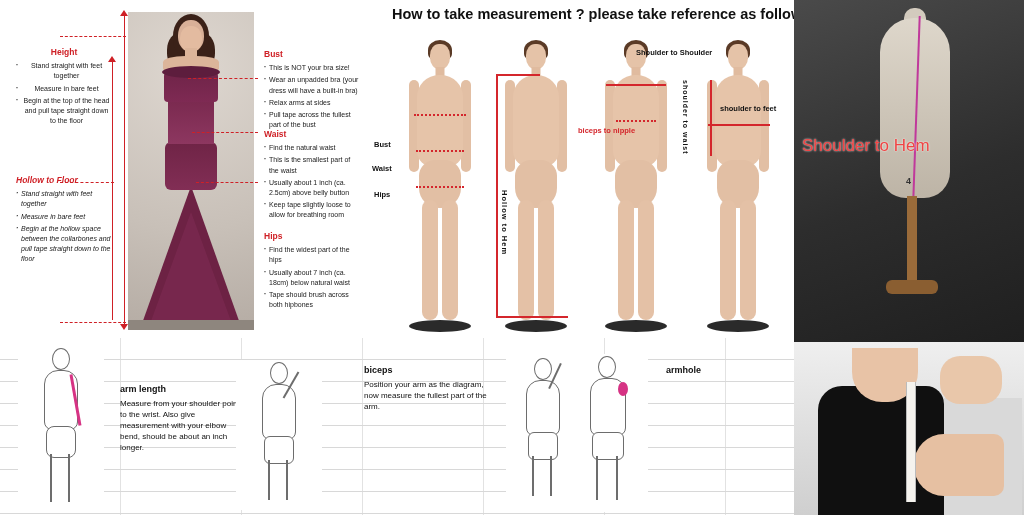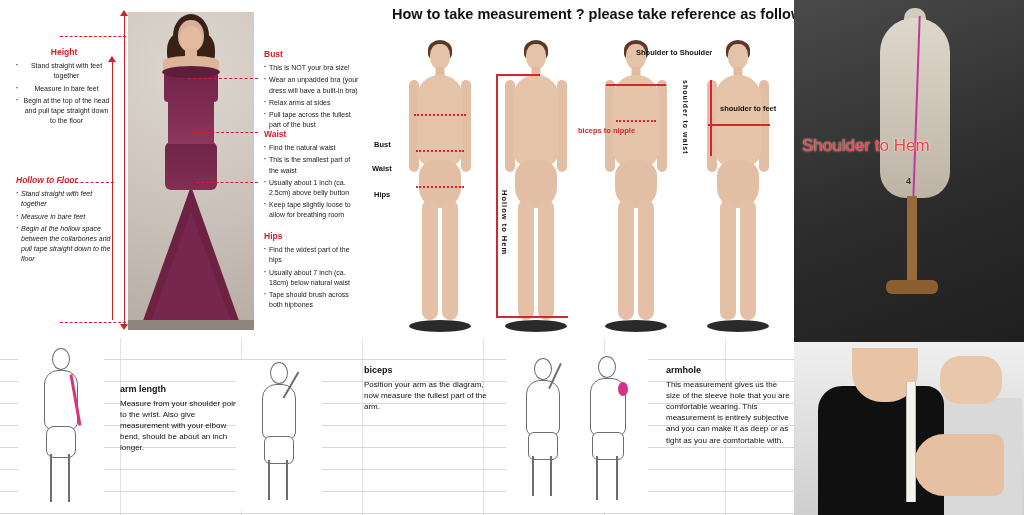--- a/index.html
+++ b/index.html
@@ -565,21 +565,20 @@
       <div class="sk-head" style="left:30px; top:2px; width:16px; height:20px;"></div>
       <div class="sk-body" style="left:22px; top:24px; width:34px; height:56px; border-radius:14px 14px 8px 8px;"></div>
       <div class="sk-accent" style="left:50px; top:28px; width:10px; height:14px; border-radius:50%; background:#d63384;"></div>
       <div class="sk-body" style="left:24px; top:78px; width:30px; height:26px; border-radius:6px;"></div>
       <div class="sk-line" style="left:28px; top:102px; width:2px; height:44px;"></div>
       <div class="sk-line" style="left:48px; top:102px; width:2px; height:44px;"></div>
     </div>
 
     <div class="note" style="left:666px; top:26px; width:124px;">
       <span class="h">armhole</span>
-      <span>This measurement gives us the size of the sleeve hole that you are comfortable wearing. This measurement is entirely subjective and you can make it as deep or as tight as you are comfortable with.</span>
     </div>
   </div>
 
   <div class="panel-photo">
     <div class="ph-bg"></div>
     <div class="ph-sleeve"></div>
     <div class="ph-shirt"></div>
     <div class="ph-skin-neck"></div>
     <div class="ph-arm"></div>
     <div class="ph-hand"></div>

